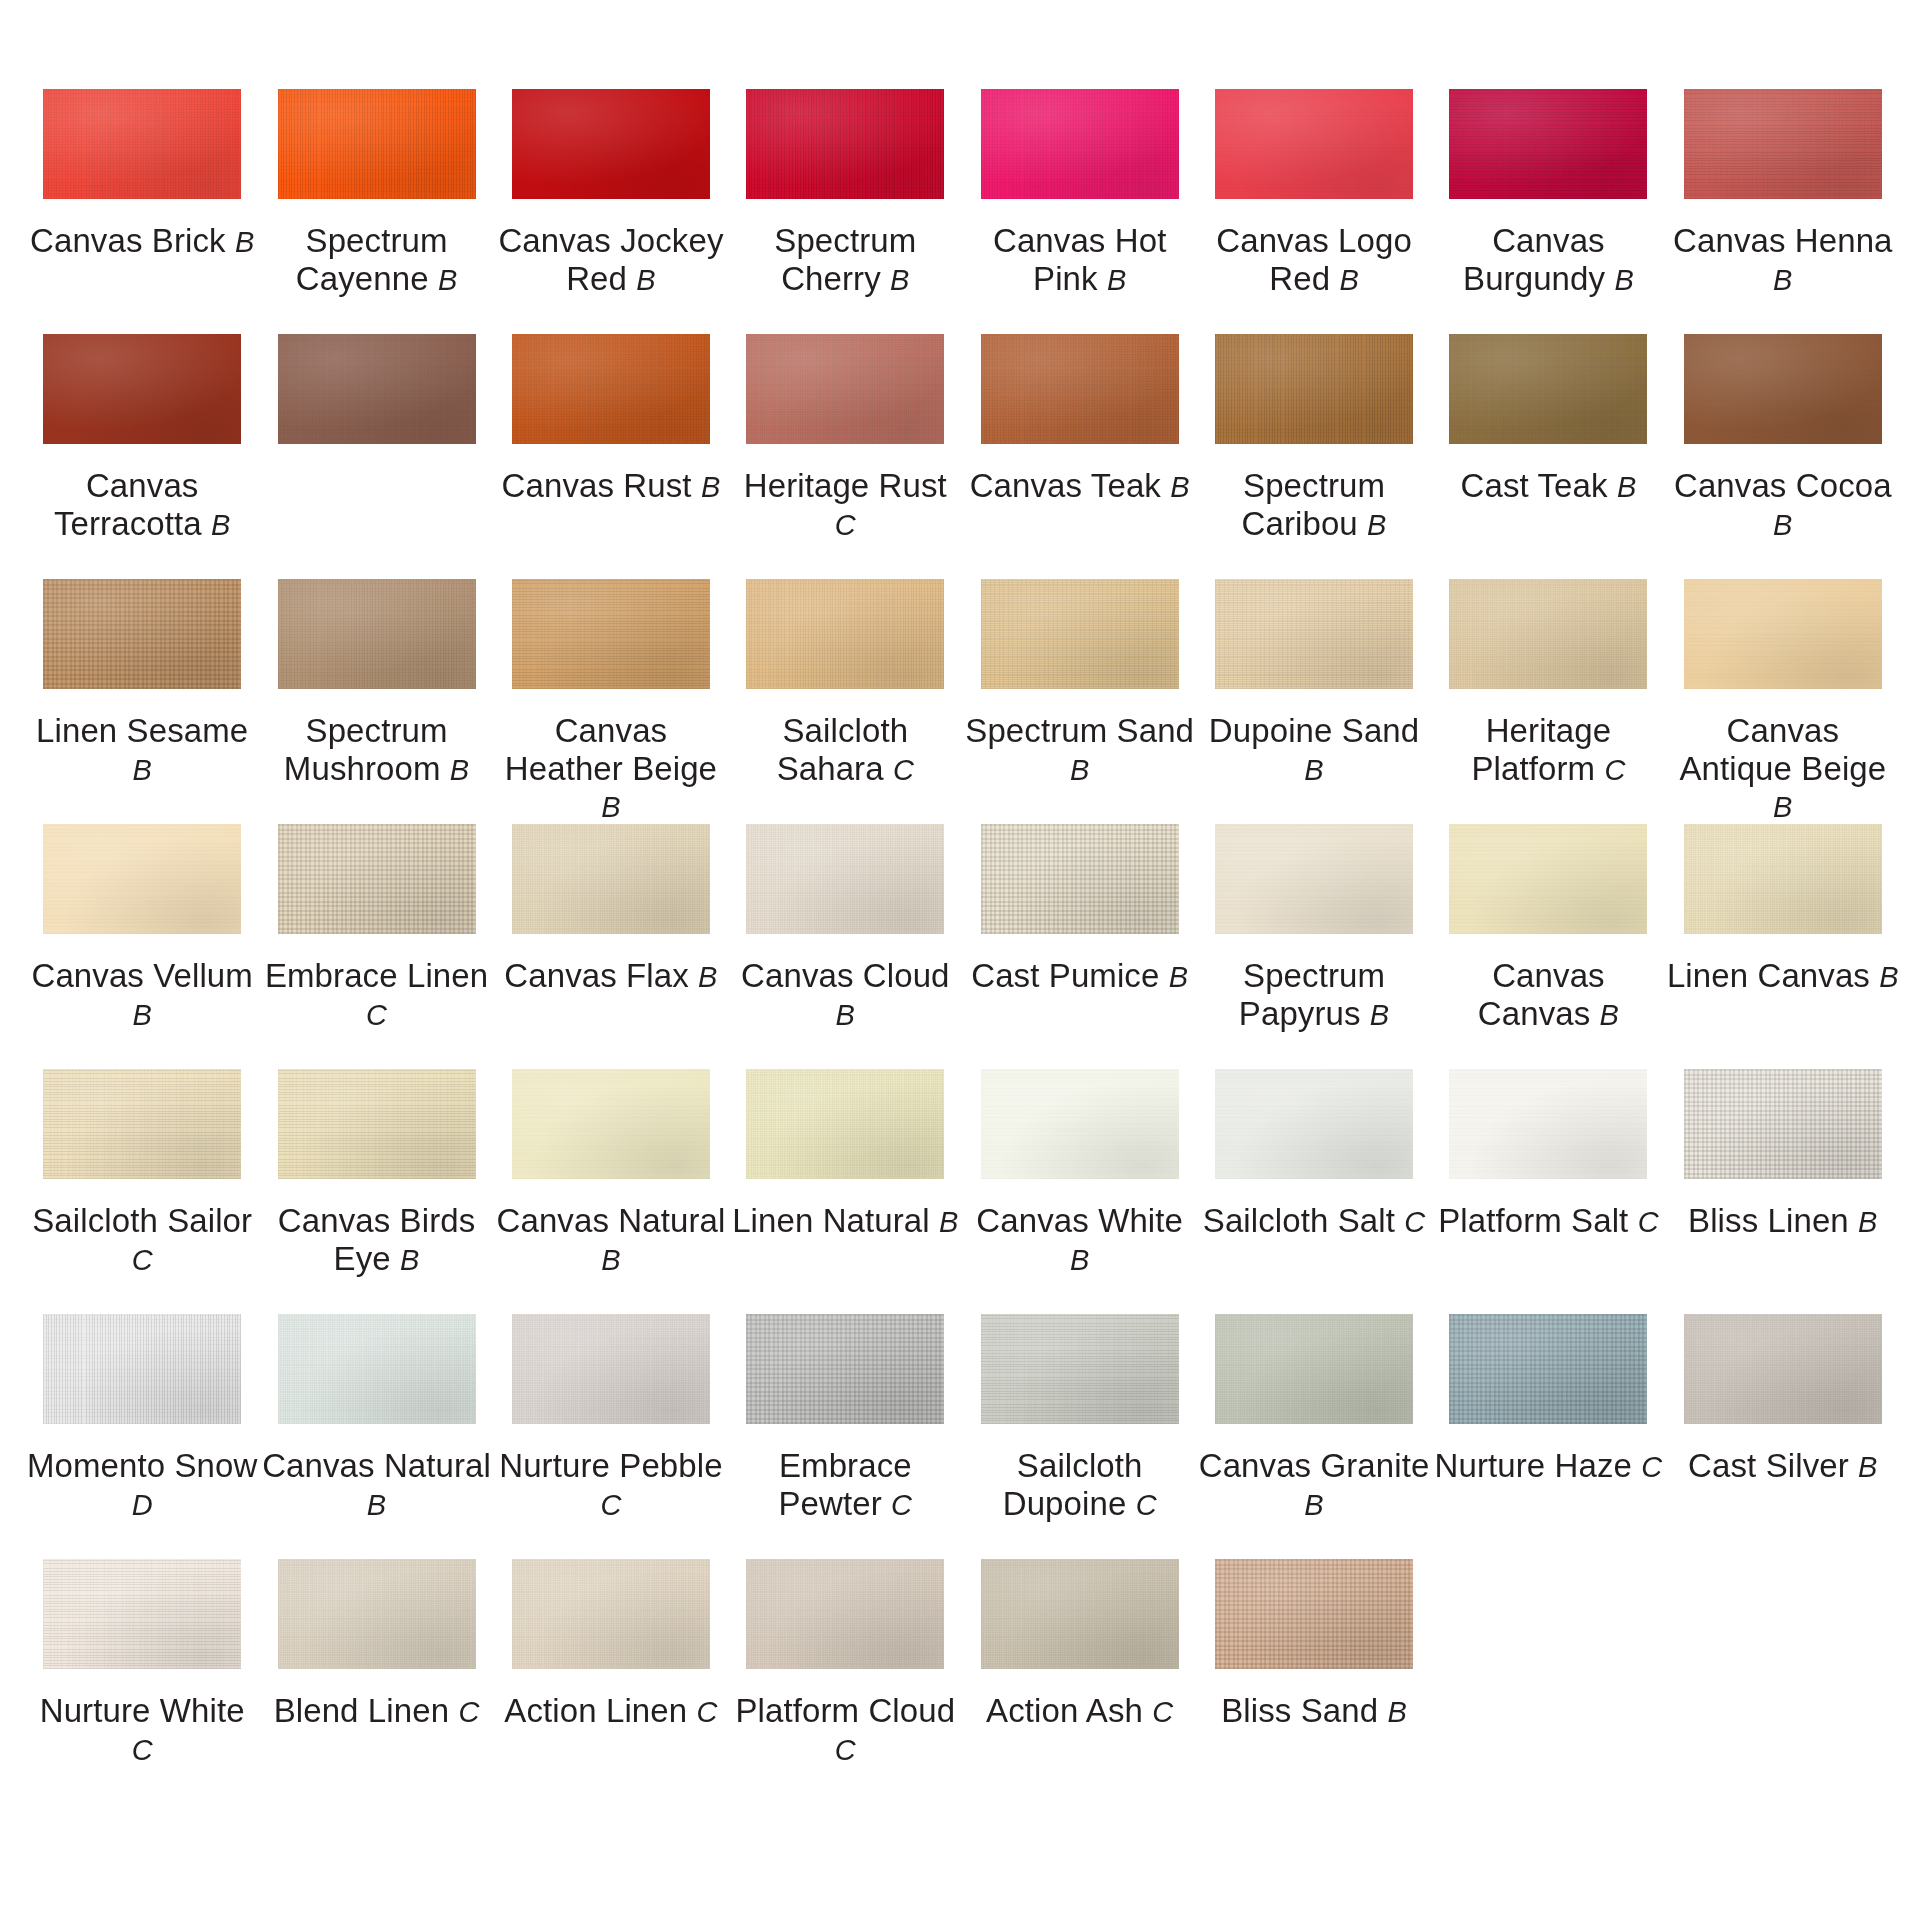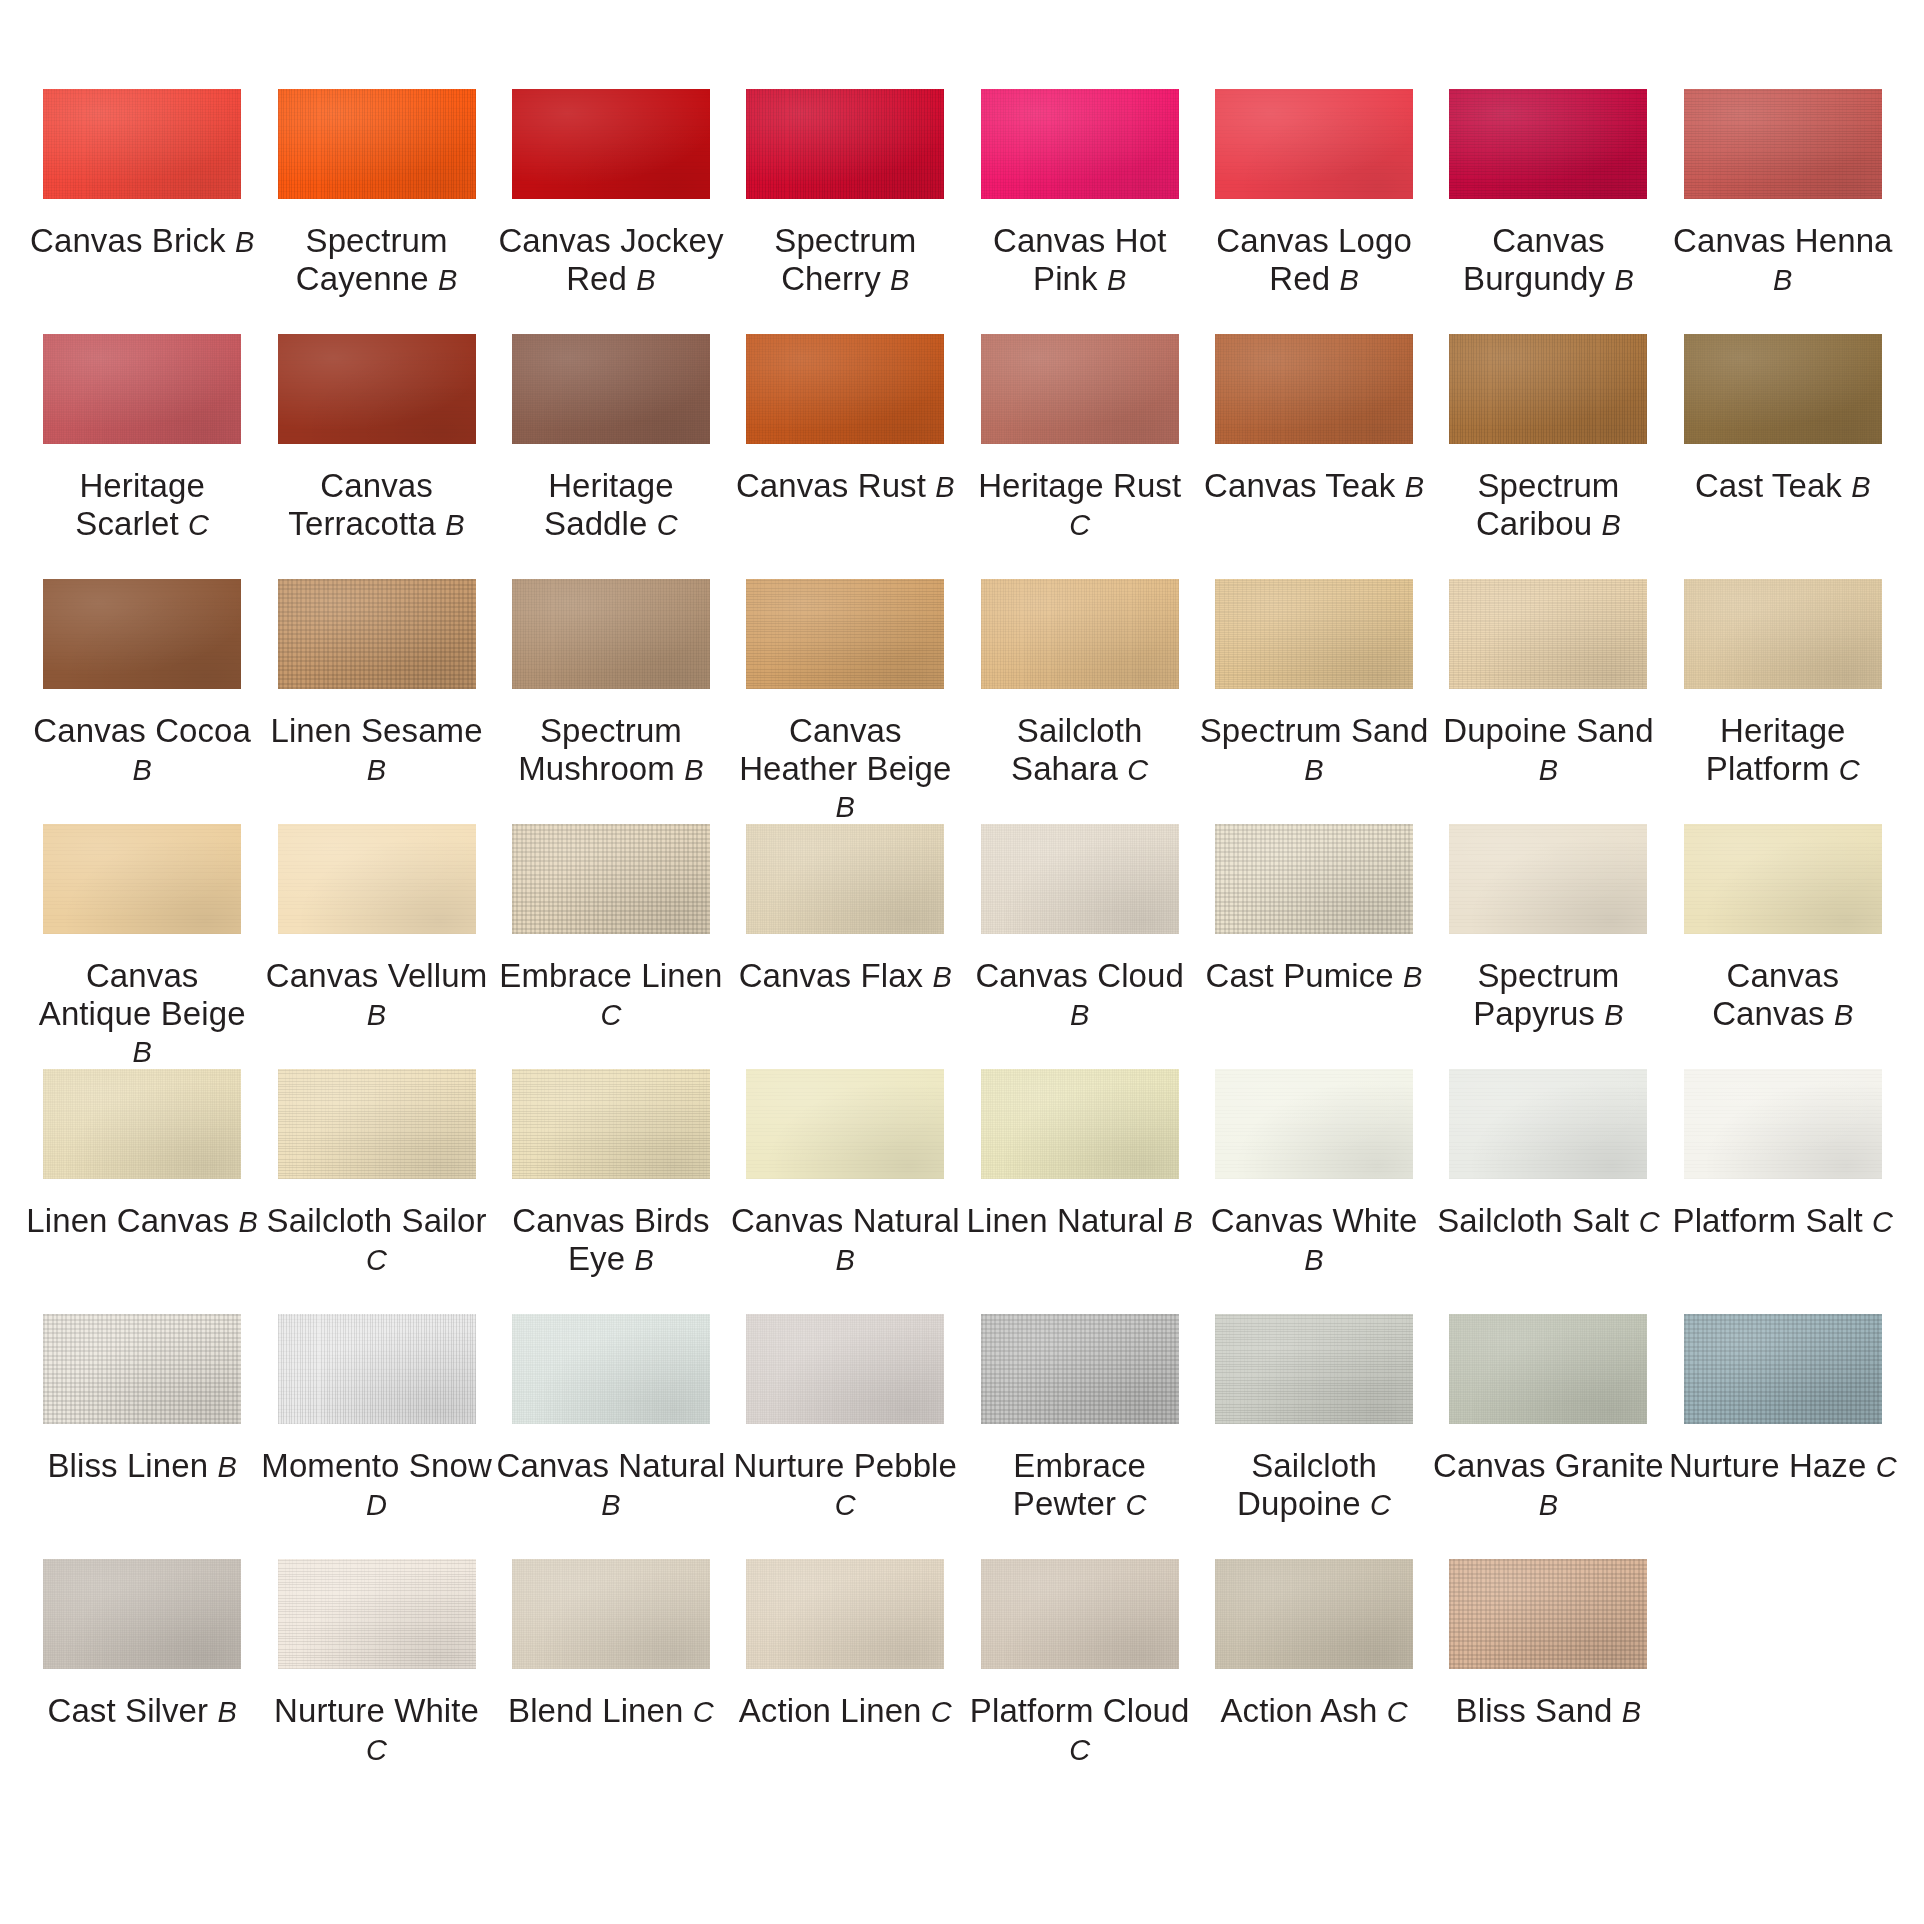--- a/index.html
+++ b/index.html
@@ -162,39 +162,31 @@
       <div class="swatch-label"><span>Canvas</span> <span>Burgundy</span> <span class="grade">B</span></div>
     </div>
     <div class="swatch-cell">
       <div class="swatch-chip" style="background-color: rgb(199, 90, 85);">
         <div class="weave w-horiz"></div>
         <div class="shade"></div>
       </div>
       <div class="swatch-label"><span>Canvas</span> <span>Henna</span> <span class="grade">B</span></div>
     </div>
     <div class="swatch-cell">
-      <div class="swatch-chip" style="background-color: rgb(200, 90, 96);">
-        <div class="weave w-fine"></div>
-        <div class="shade"></div>
-      </div>
-      <div class="swatch-label"><span>Heritage</span> <span>Scarlet</span> <span class="grade">C</span></div>
-    </div>
-    <div class="swatch-cell">
       <div class="swatch-chip" style="background-color: rgb(152, 51, 31);">
         <div class="weave w-smooth"></div>
         <div class="shade"></div>
       </div>
       <div class="swatch-label"><span>Canvas</span> <span>Terracotta</span> <span class="grade">B</span></div>
     </div>
     <div class="swatch-cell">
       <div class="swatch-chip" style="background-color: rgb(141, 97, 80);">
         <div class="weave w-fine"></div>
         <div class="shade"></div>
       </div>
-      <div class="swatch-label"><span>Heritage</span> <span>Saddle</span> <span class="grade">C</span></div>
     </div>
     <div class="swatch-cell">
       <div class="swatch-chip" style="background-color: rgb(196, 88, 30);">
         <div class="weave w-plain"></div>
         <div class="shade"></div>
       </div>
       <div class="swatch-label"><span>Canvas</span> <span>Rust</span> <span class="grade">B</span></div>
     </div>
     <div class="swatch-cell">
       <div class="swatch-chip" style="background-color: rgb(188, 113, 99);">

